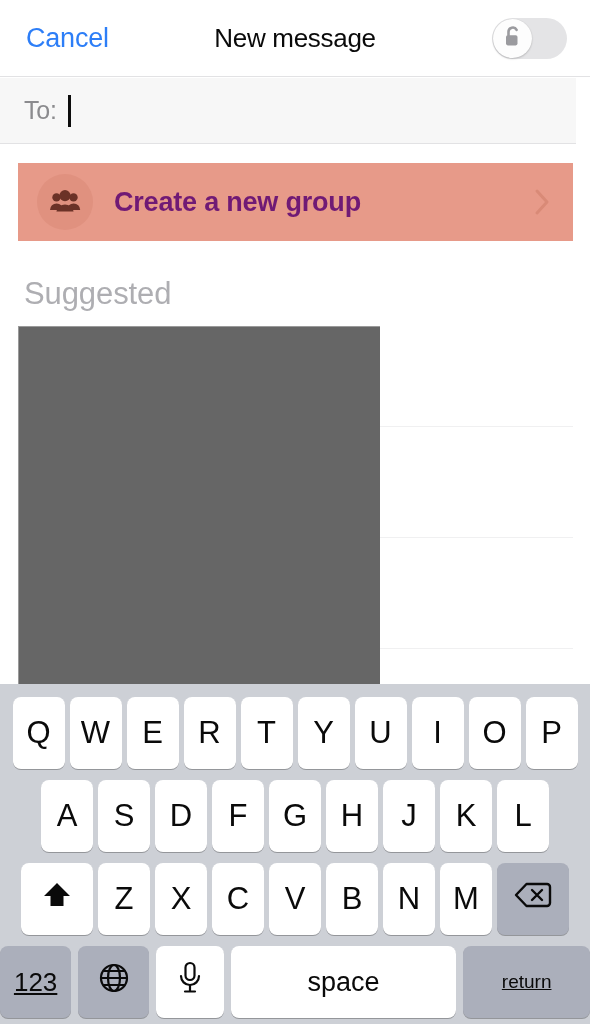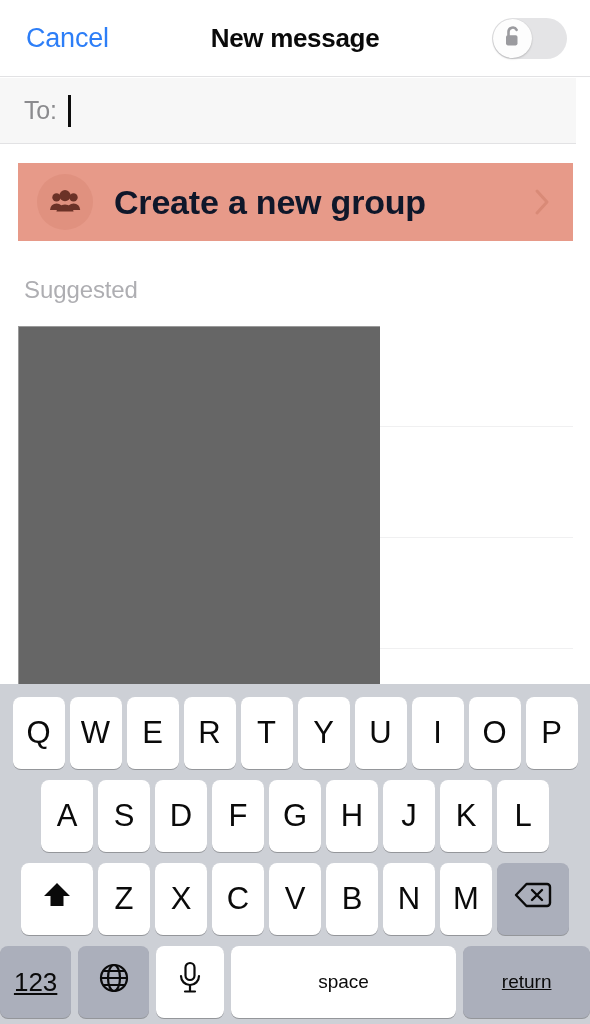--- a/index.html
+++ b/index.html
@@ -19,21 +19,21 @@
     border-bottom:1px solid #e2e2e4;
   }
   .nav-cancel {
     position:absolute; left:26px;
     font-size:27px; color:#2d7ef7; letter-spacing:-0.2px;
     background:none; border:none; cursor:pointer;
     font-family:"Liberation Sans", sans-serif;
   }
   .nav-title {
     position:absolute; left:0; width:590px; text-align:center;
-    font-size:26px; font-weight:bold; color:#0a0a0a; letter-spacing:-0.3px;
+    font-size:26px; font-weight:normal; color:#0a0a0a; letter-spacing:-0.3px;
   }
   .lock-toggle {
     position:absolute; right:23px; top:18px;
     width:75px; height:41px; border-radius:21px;
     background:#e4e4e6; cursor:pointer;
   }
   .lock-knob {
     position:absolute; left:1px; top:1px;
     width:39px; height:39px; border-radius:50%;
     background:#fdfdfd;
@@ -65,31 +65,31 @@
   }
   .group-avatar {
     margin-left:19px;
     width:56px; height:56px; border-radius:50%;
     background:#e0917f;
     display:flex; align-items:center; justify-content:center;
     flex:none;
   }
   .group-label {
     margin-left:21px;
-    font-size:34px; font-weight:bold; color:#0f172a; letter-spacing:-0.2px;
+    font-size:27px; font-weight:bold; color:#701a75; letter-spacing:-0.2px;
   }
   .group-chevron {
     position:absolute; right:22px; top:50%; transform:translateY(-50%);
     display:flex; align-items:center;
   }
 
   
   .suggested-label {
     position:absolute; top:276px; left:24px;
-    font-size:24px; color:#aeaeb2; letter-spacing:-0.1px;
+    font-size:31px; color:#aeaeb2; letter-spacing:-0.1px;
   }
 
   .sep { position:absolute; left:18px; width:555px; height:1px; background:#f0f0f1; }
   .sep-1 { top:426px; }
   .sep-2 { top:537px; }
   .sep-3 { top:648px; }
 
   .redaction {
     position:absolute; left:18px; top:326px;
     width:362px; height:358px;
@@ -118,21 +118,21 @@
     cursor:pointer; user-select:none;
     font-family:"Liberation Sans", sans-serif;
   }
   .key-letter { width:52px; height:72px; }
   .key-dark { background:#abafbb;text-decoration:underline; }
   .key-shift { width:72px; height:72px; }
   .key-back  { width:72px; height:72px; }
   .key-123   { width:72px; height:72px; font-size:26px; }
   .key-globe { width:72px; height:72px; }
   .key-mic   { width:68px; height:72px; }
-  .key-space { width:228px; height:72px; font-size:19px; }
+  .key-space { width:228px; height:72px; font-size:27px; }
   .key-return{ width:128px; height:72px; font-size:19px; }
 </style>
 </head>
 <body>
 
 <div id="app">
 
   <div class="navbar">
     <button class="nav-cancel">Cancel</button>
     <div class="nav-title">New message</div>

